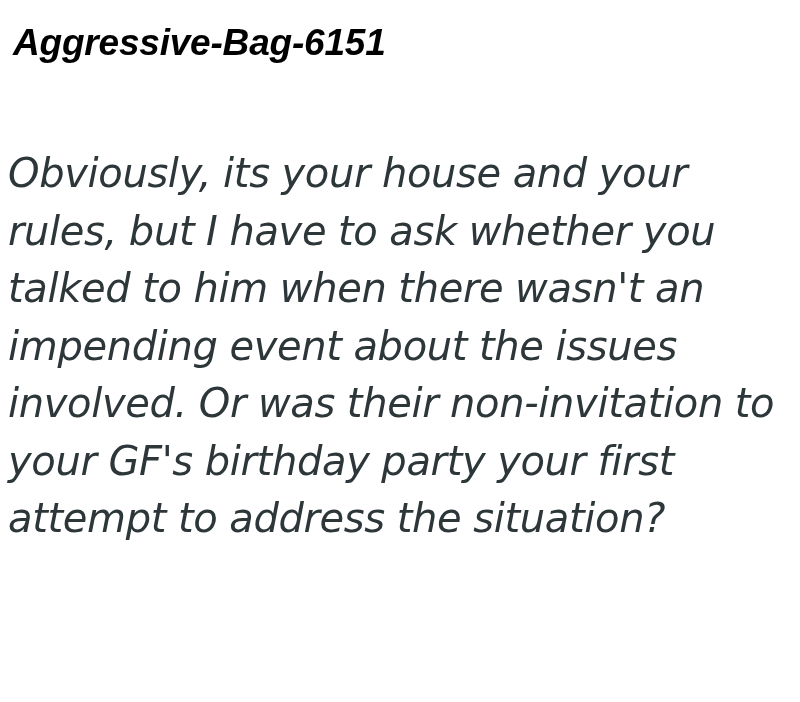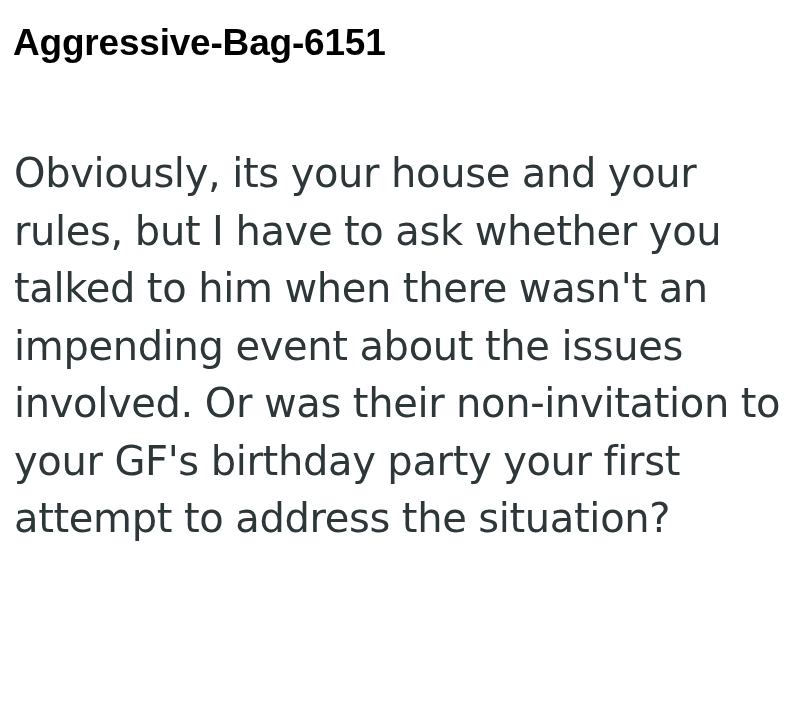--- a/index.html
+++ b/index.html
@@ -13,37 +13,38 @@
     font-family: "DejaVu Sans", sans-serif;
     overflow: hidden;
   }
   .post {
     width: 800px;
     height: 497px;
     box-sizing: border-box;
     padding: 4px;
     background: #ffffff;
     position: relative;
+    font-style: italic;
   }
   .post-title {
     position: absolute;
     left: 13px;
     top: 18px;
     margin: 0;
     font-family: "Liberation Sans", sans-serif;
     font-size: 37px;
     font-weight: bold;
     line-height: 50px;
     color: #000000;
     letter-spacing: -0.2px;
     white-space: nowrap;
   }
   .post-body {
     position: absolute;
-    left: 14px;
+    left: 8px;
     top: 145px;
     width: 784px;
     margin: 0;
     font-family: "DejaVu Sans", sans-serif;
     font-size: 40px;
     font-weight: 400;
     line-height: 57.5px;
     color: #2d3639;
     letter-spacing: -0.35px;
     word-spacing: -0.5px;

